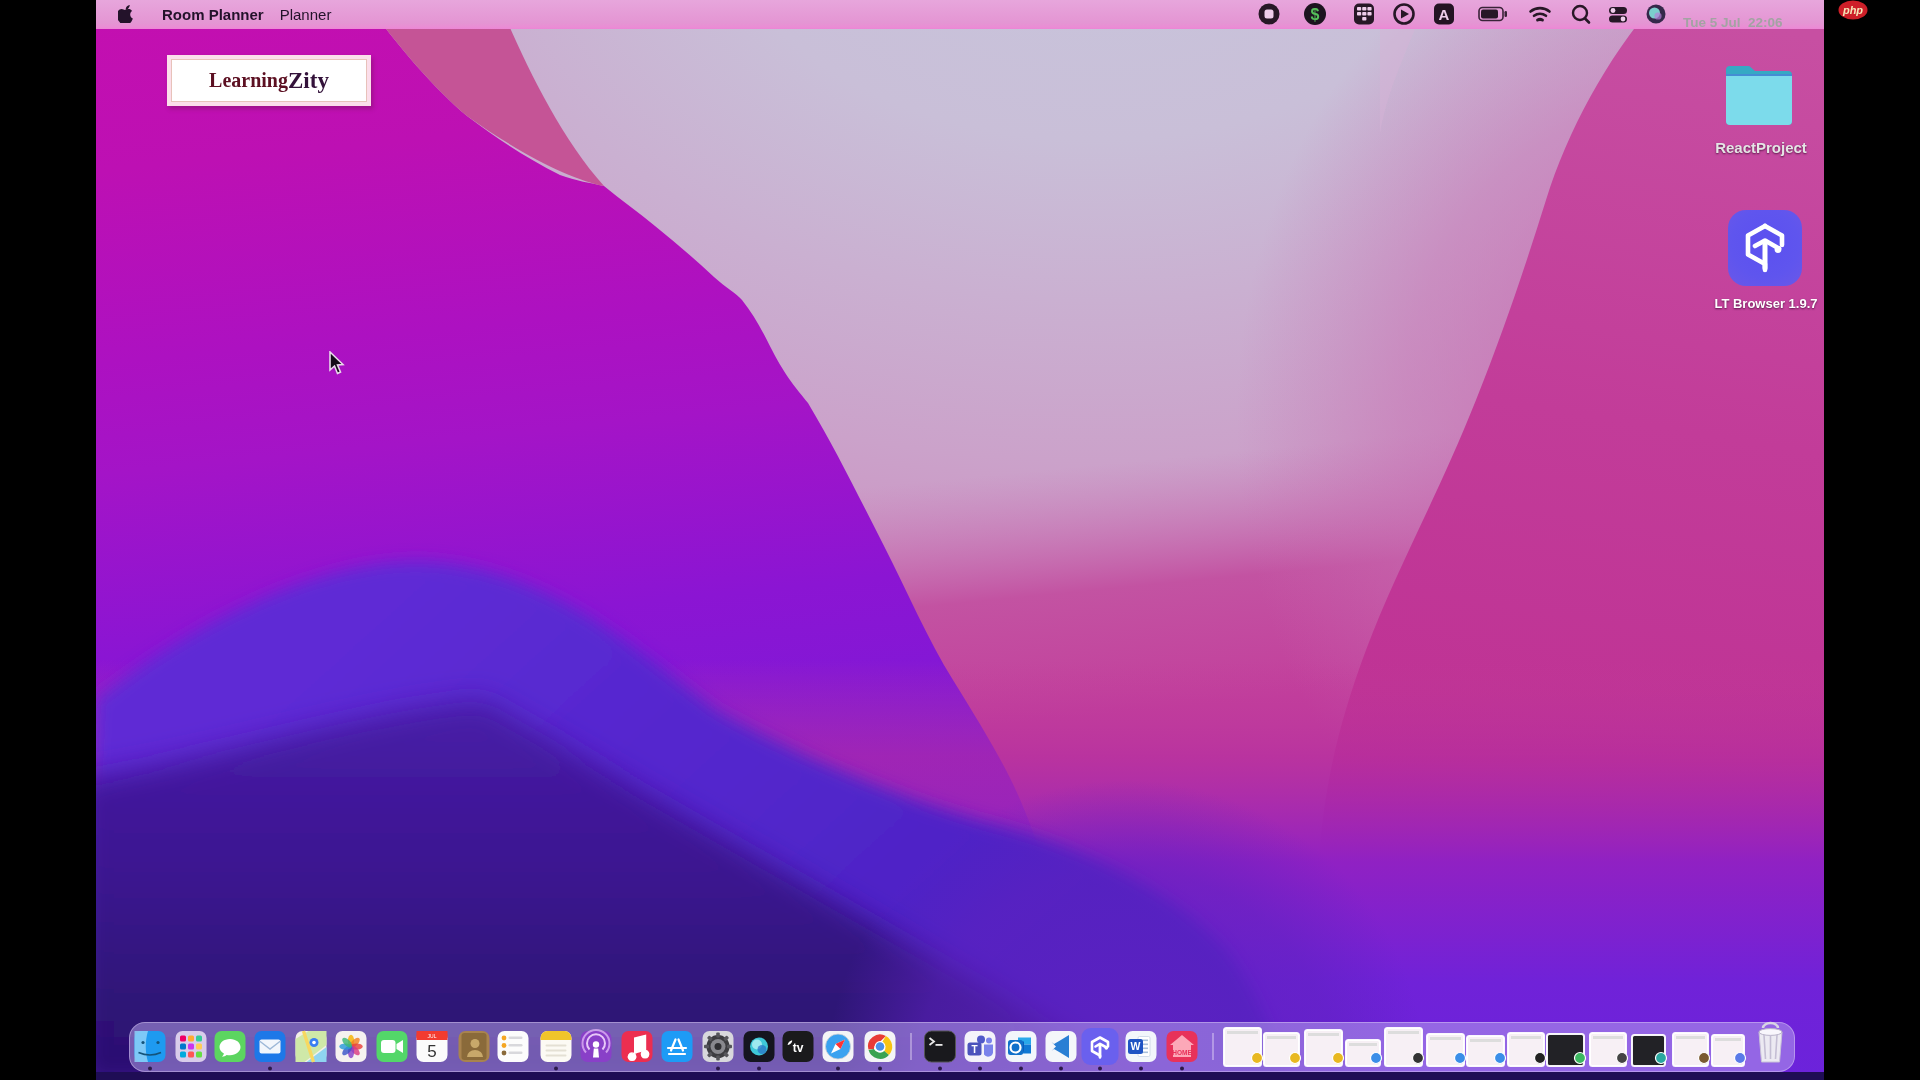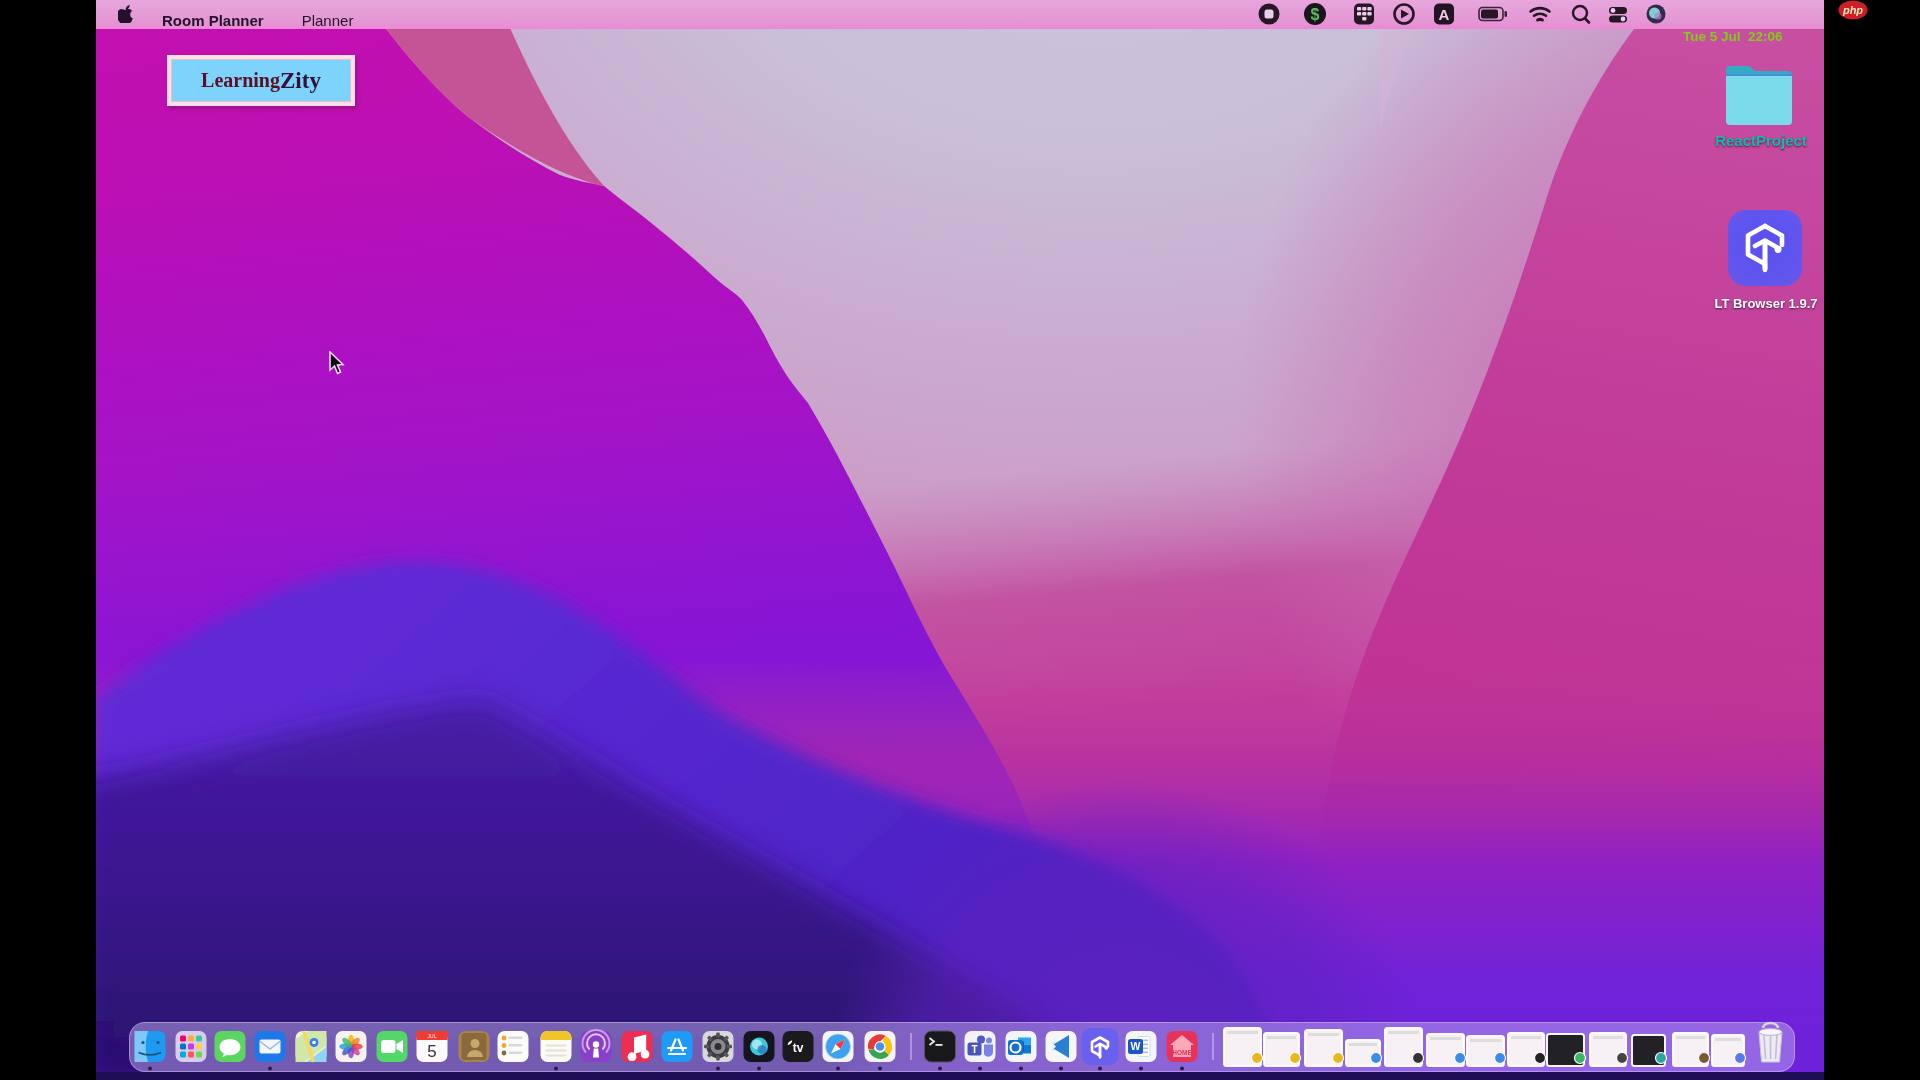--- a/index.html
+++ b/index.html
@@ -117,21 +117,21 @@
     <path d="M-20,780 C130,757 260,712 387,700 L1070,1090 L-20,1090 Z" fill="url(#indigo)" filter="url(#b14)"></path>
 
     <rect x="640" y="640" width="760" height="440" fill="url(#blueblob)"></rect>
 
     <rect x="0" y="0" width="1728" height="29" fill="url(#mbar)"></rect>
   </svg>
 
   <svg class="abs" style="left:22px;top:5px" width="15" height="18" viewBox="0 0 15 18">
     <path d="M10.6,2.9 c0.8,-0.95 1.3,-2.2 1.15,-2.9 c-1,0.07 -2.2,0.72 -2.95,1.6 c-0.68,0.8 -1.2,2.05 -1.05,3.05 c1.15,0.1 2.1,-0.8 2.85,-1.75 z M12.2,9.6 c0.03,3 2.6,4 2.63,4.01 c-0.02,0.07 -0.4,1.43 -1.35,2.8 c-0.8,1.2 -1.65,2.4 -3,2.42 c-1.3,0.03 -1.73,-0.78 -3.22,-0.78 c-1.5,0 -1.96,0.75 -3.2,0.8 c-1.3,0.05 -2.27,-1.3 -3.1,-2.48 c-1.65,-2.42 -2.94,-6.84 -1.24,-9.83 c0.84,-1.48 2.35,-2.42 3.99,-2.45 c1.25,-0.02 2.43,0.85 3.2,0.85 c0.76,0 2.2,-1.05 3.7,-0.9 c0.63,0.03 2.4,0.26 3.55,1.95 c-0.1,0.06 -2.12,1.24 -1.96,3.61 z" fill="#23122a"></path>
   </svg>
-  <div class="abs" style="left:66px;top:0;height:29px;display:flex;align-items:flex-end;gap:38px;color:#23122a;font-size:15px;">
+  <div class="abs" style="left:66px;top:0;height:29px;display:flex;align-items:center;gap:16px;color:#23122a;font-size:15px;">
     <span style="font-weight:bold;">Room Planner</span>
       <span>Planner</span>
   </div>
 
   <div class="abs" style="left:1152px;top:0;width:576px;height:29px;"></div>
   <svg class="abs" style="left:1000px;top:0" width="700" height="29" viewBox="0 0 700 29">
 
     <circle cx="173" cy="14" r="10.5" fill="#271726"></circle>
     <rect x="168.5" y="9.5" width="9" height="9" rx="2.5" fill="#eecdea"></rect>
 
@@ -172,33 +172,33 @@
       <rect x="513" y="7" width="18" height="7" rx="3.5"></rect>
       <rect x="513" y="15.5" width="18" height="7" rx="3.5"></rect>
     </g>
     <circle cx="517" cy="10.5" r="2.4" fill="#eecdea"></circle>
     <circle cx="527" cy="19" r="2.4" fill="#eecdea"></circle>
 
     <circle cx="560" cy="14" r="9.5" fill="#35284a"></circle>
     <circle cx="558.5" cy="13" r="5.5" fill="#7fd8d4" opacity="0.95"></circle>
     <circle cx="562" cy="16" r="3.6" fill="#b77fd8" opacity="0.7"></circle>
   </svg>
-  <div class="abs" style="left:1587px;top:17px;width:143px;height:38px;display:flex;align-items:center;justify-content:flex-start;color:#84cc16;font-size:13.5px;font-weight:bold;">Tue 5 Jul&nbsp;&nbsp;22:06</div>
-
-  <div class="abs" style="left:71px;top:55px;width:188px;height:51px;background:#7dd3fc;border:4px solid #fbdeea;box-shadow:2px 3px 4px rgba(120,20,90,0.45), inset 0 0 0 1px #e8c2ba;display:flex;align-items:center;justify-content:center;font-family:'Liberation Serif',serif;">
+  <div class="abs" style="left:1587px;top:3px;width:143px;height:38px;display:flex;align-items:center;justify-content:flex-start;color:#a3a3a3;font-size:13.5px;font-weight:bold;">Tue 5 Jul&nbsp;&nbsp;22:06</div>
+
+  <div class="abs" style="left:71px;top:55px;width:204px;height:51px;background:#ffffff;border:4px solid #fbdeea;box-shadow:2px 3px 4px rgba(120,20,90,0.45), inset 0 0 0 1px #e8c2ba;display:flex;align-items:center;justify-content:center;font-family:'Liberation Serif',serif;">
     <span style="font-size:20px;font-weight:bold;color:#5c1022;">Learning</span>
       <span style="font-size:23px;font-weight:bold;color:#33123a;">Zity</span>
   </div>
 
   <svg class="abs" style="left:1628px;top:62px" width="70" height="66" viewBox="0 0 70 66">
     <path d="M2,8 a4,4 0 0 1 4,-4 L24,4 a4,4 0 0 1 3,1.4 L31,9 L64,9 a4,4 0 0 1 4,4 L68,59 a4,4 0 0 1 -4,4 L6,63 a4,4 0 0 1 -4,-4 Z" fill="#36a9c4"></path>
     <path d="M2,14 L68,14 L68,59 a4,4 0 0 1 -4,4 L6,63 a4,4 0 0 1 -4,-4 Z" fill="#7cdbeb"></path>
     <path d="M2,14 L68,14 L68,12 L2,12 Z" fill="#4a86d8" opacity="0.8"></path>
   </svg>
-  <div class="abs" style="left:1580px;top:132px;width:170px;text-align:center;color:#14b8a6;font-size:15px;font-weight:bold;text-shadow:0 1px 2px rgba(60,10,50,0.8);">ReactProject</div>
+  <div class="abs" style="left:1580px;top:139px;width:170px;text-align:center;color:#e5e5e5;font-size:15px;font-weight:bold;text-shadow:0 1px 2px rgba(60,10,50,0.8);">ReactProject</div>
 
   <div class="abs" style="left:1632px;top:210px;width:74px;height:76px;border-radius:18px;background:radial-gradient(circle at 50% 45%, #5b50f0 0%, #5f55ee 60%, #6a58e8 100%);"></div>
   <svg class="abs" style="left:1645px;top:222px" width="48" height="52" viewBox="0 0 48 52">
     <g fill="none" stroke="#fff" stroke-width="4.6" stroke-linejoin="round" stroke-linecap="round">
       <path d="M24,4 L41,13.5 L41,23"></path>
       <path d="M24,4 L7,13.5 L7,32.5 L24,42 L24,48"></path>
       <path d="M14,24 L24,18.5 L38,26.5"></path>
     </g>
     <path d="M24,20 L24,46" stroke="#fff" stroke-width="5" stroke-linecap="round"></path>
     <circle cx="37" cy="27.5" r="3.4" fill="#fff"></circle>

